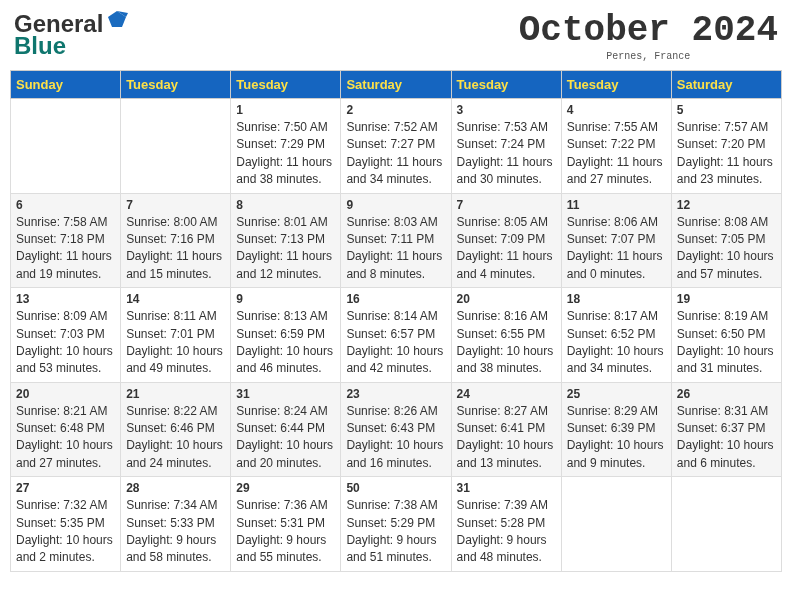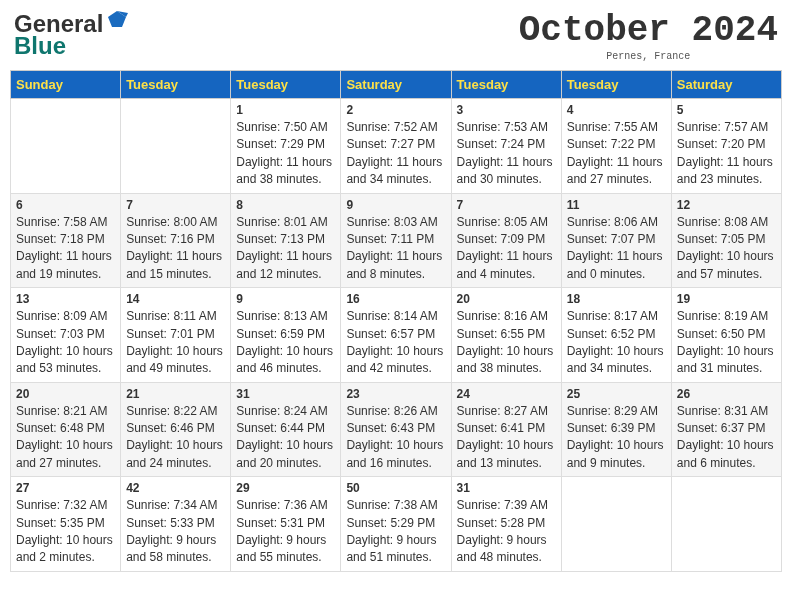--- a/index.html
+++ b/index.html
@@ -220,21 +220,21 @@
           <span class="day-num">26</span>
           <div class="day-info">Sunrise: 8:31 AM<br>Sunset: 6:37 PM<br>Daylight: 10 hours and 6 minutes.</div>
         </td>
       </tr>
       <tr>
         <td>
           <span class="day-num">27</span>
           <div class="day-info">Sunrise: 7:32 AM<br>Sunset: 5:35 PM<br>Daylight: 10 hours and 2 minutes.</div>
         </td>
         <td>
-          <span class="day-num">42</span>
+          <span class="day-num">28</span>
           <div class="day-info">Sunrise: 7:34 AM<br>Sunset: 5:33 PM<br>Daylight: 9 hours and 58 minutes.</div>
         </td>
         <td>
           <span class="day-num">29</span>
           <div class="day-info">Sunrise: 7:36 AM<br>Sunset: 5:31 PM<br>Daylight: 9 hours and 55 minutes.</div>
         </td>
         <td>
           <span class="day-num">50</span>
           <div class="day-info">Sunrise: 7:38 AM<br>Sunset: 5:29 PM<br>Daylight: 9 hours and 51 minutes.</div>
         </td>

